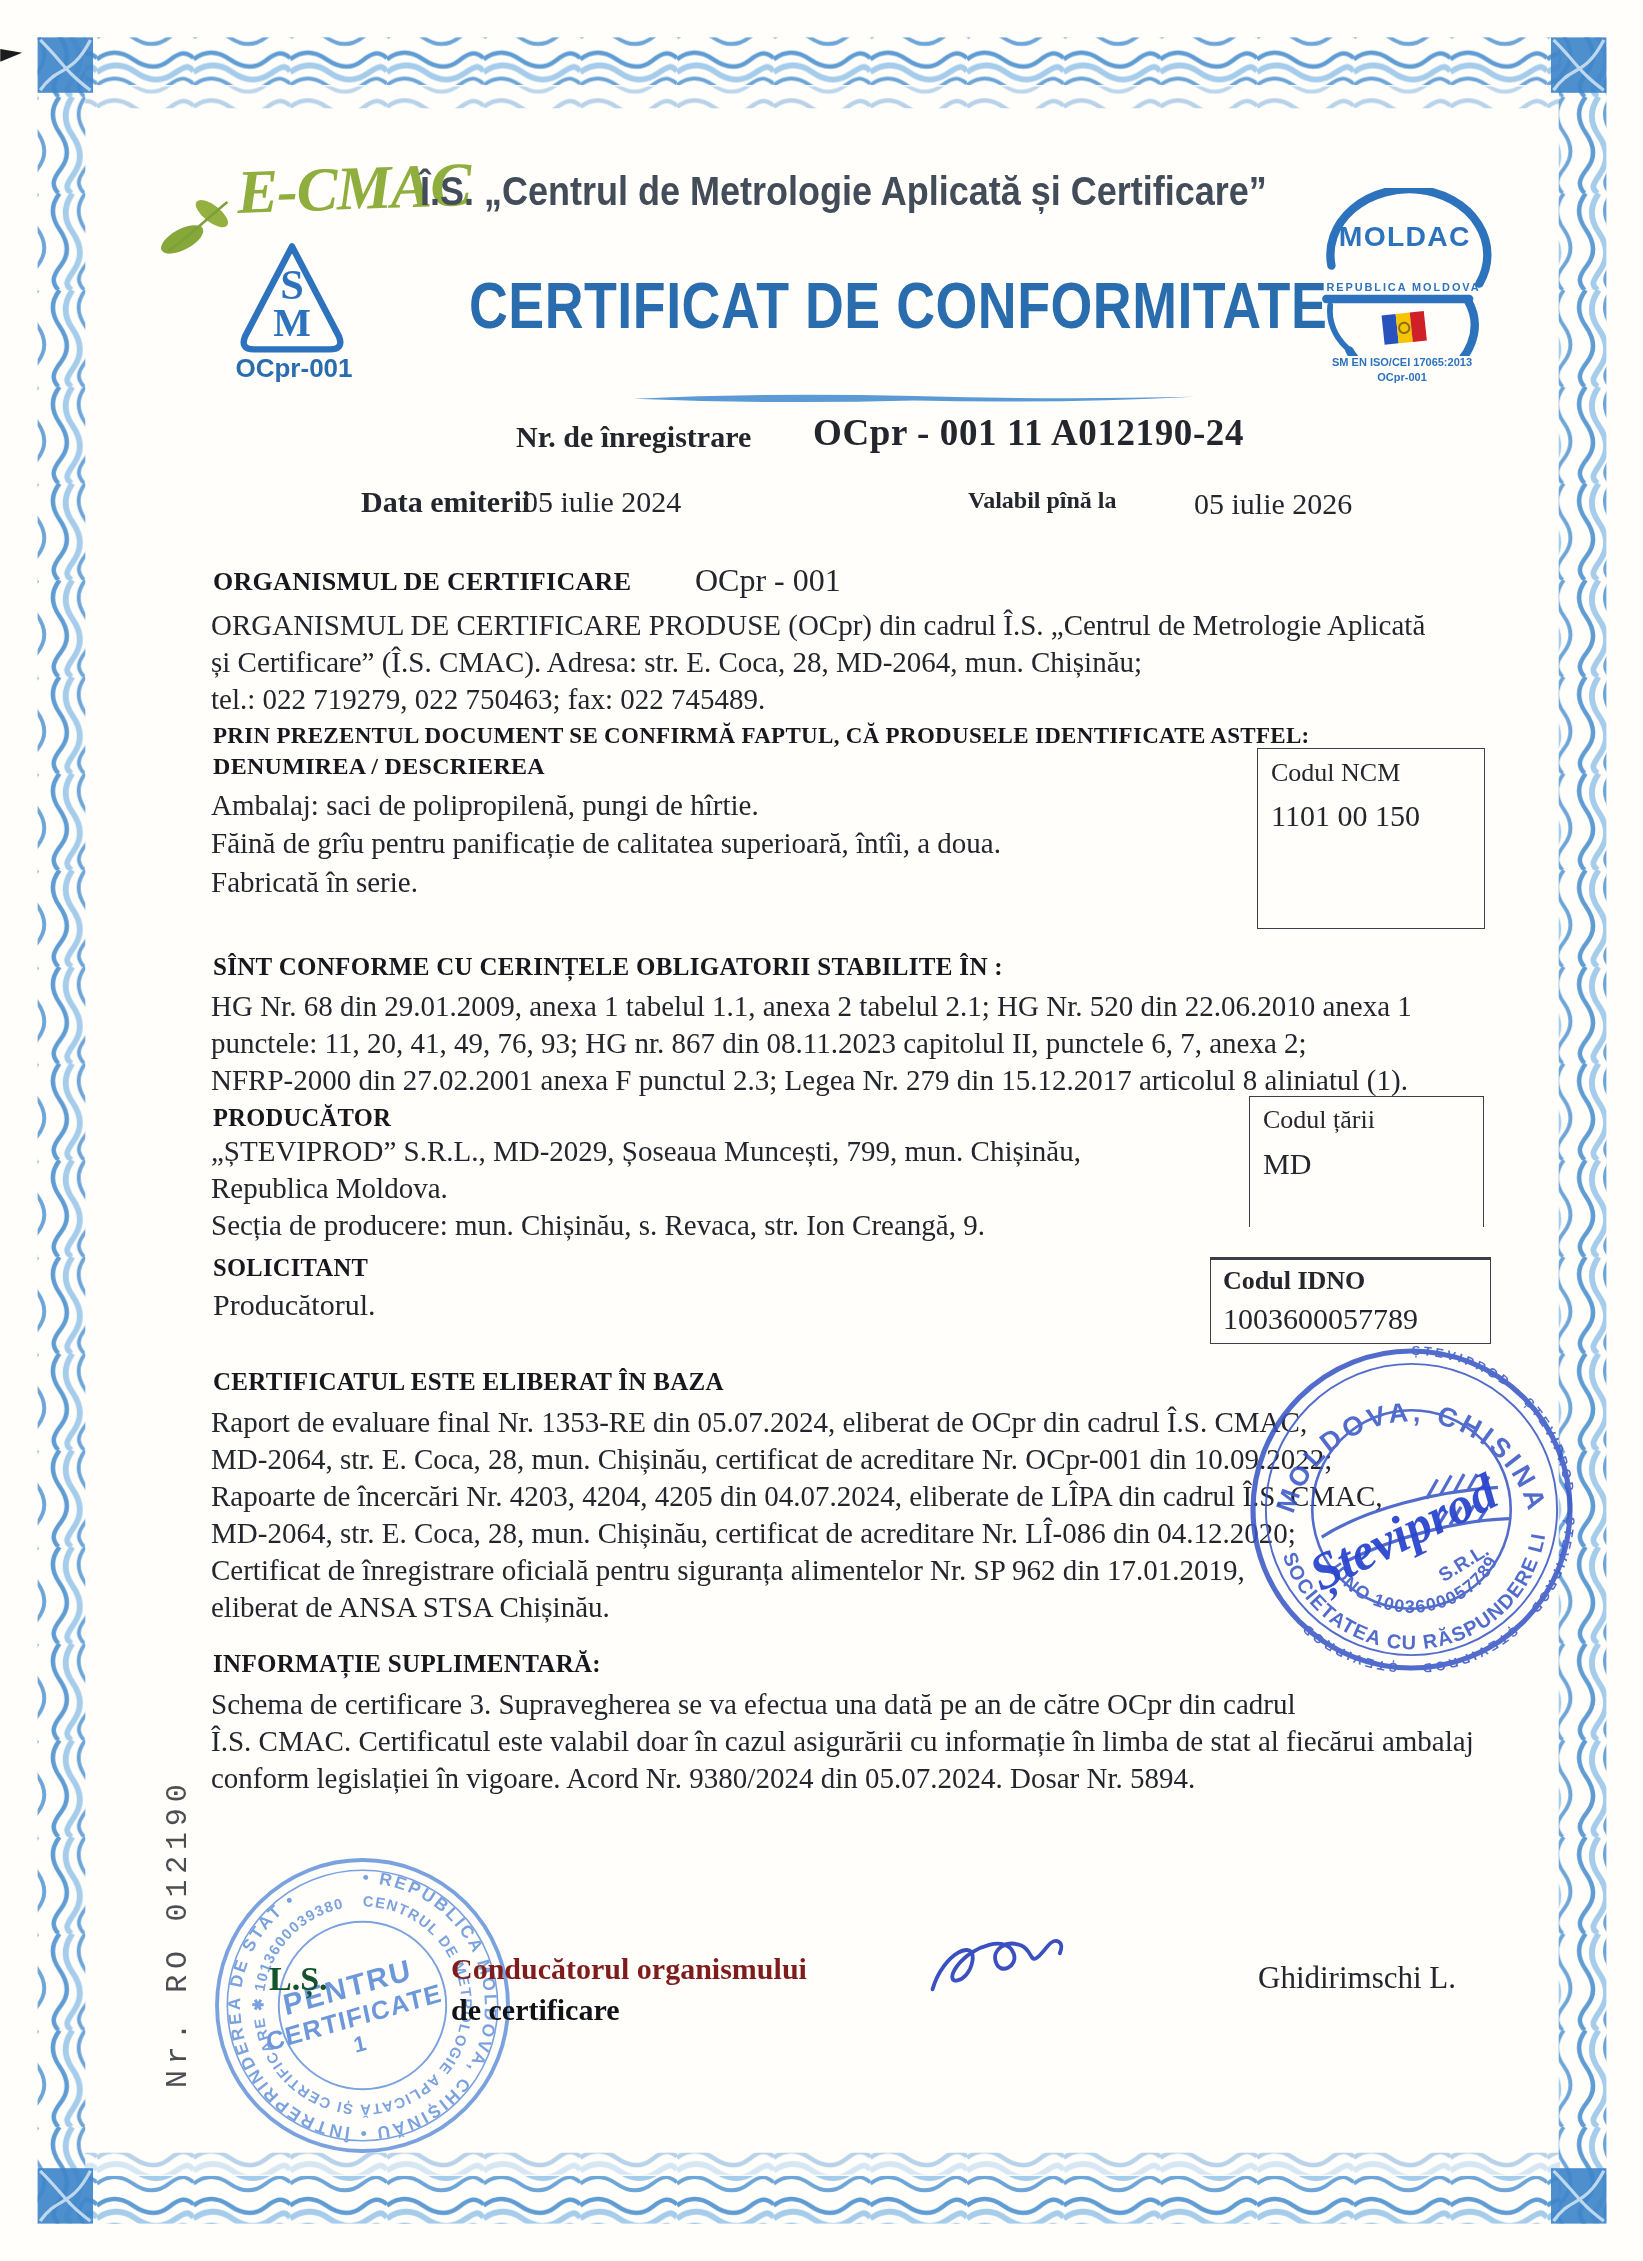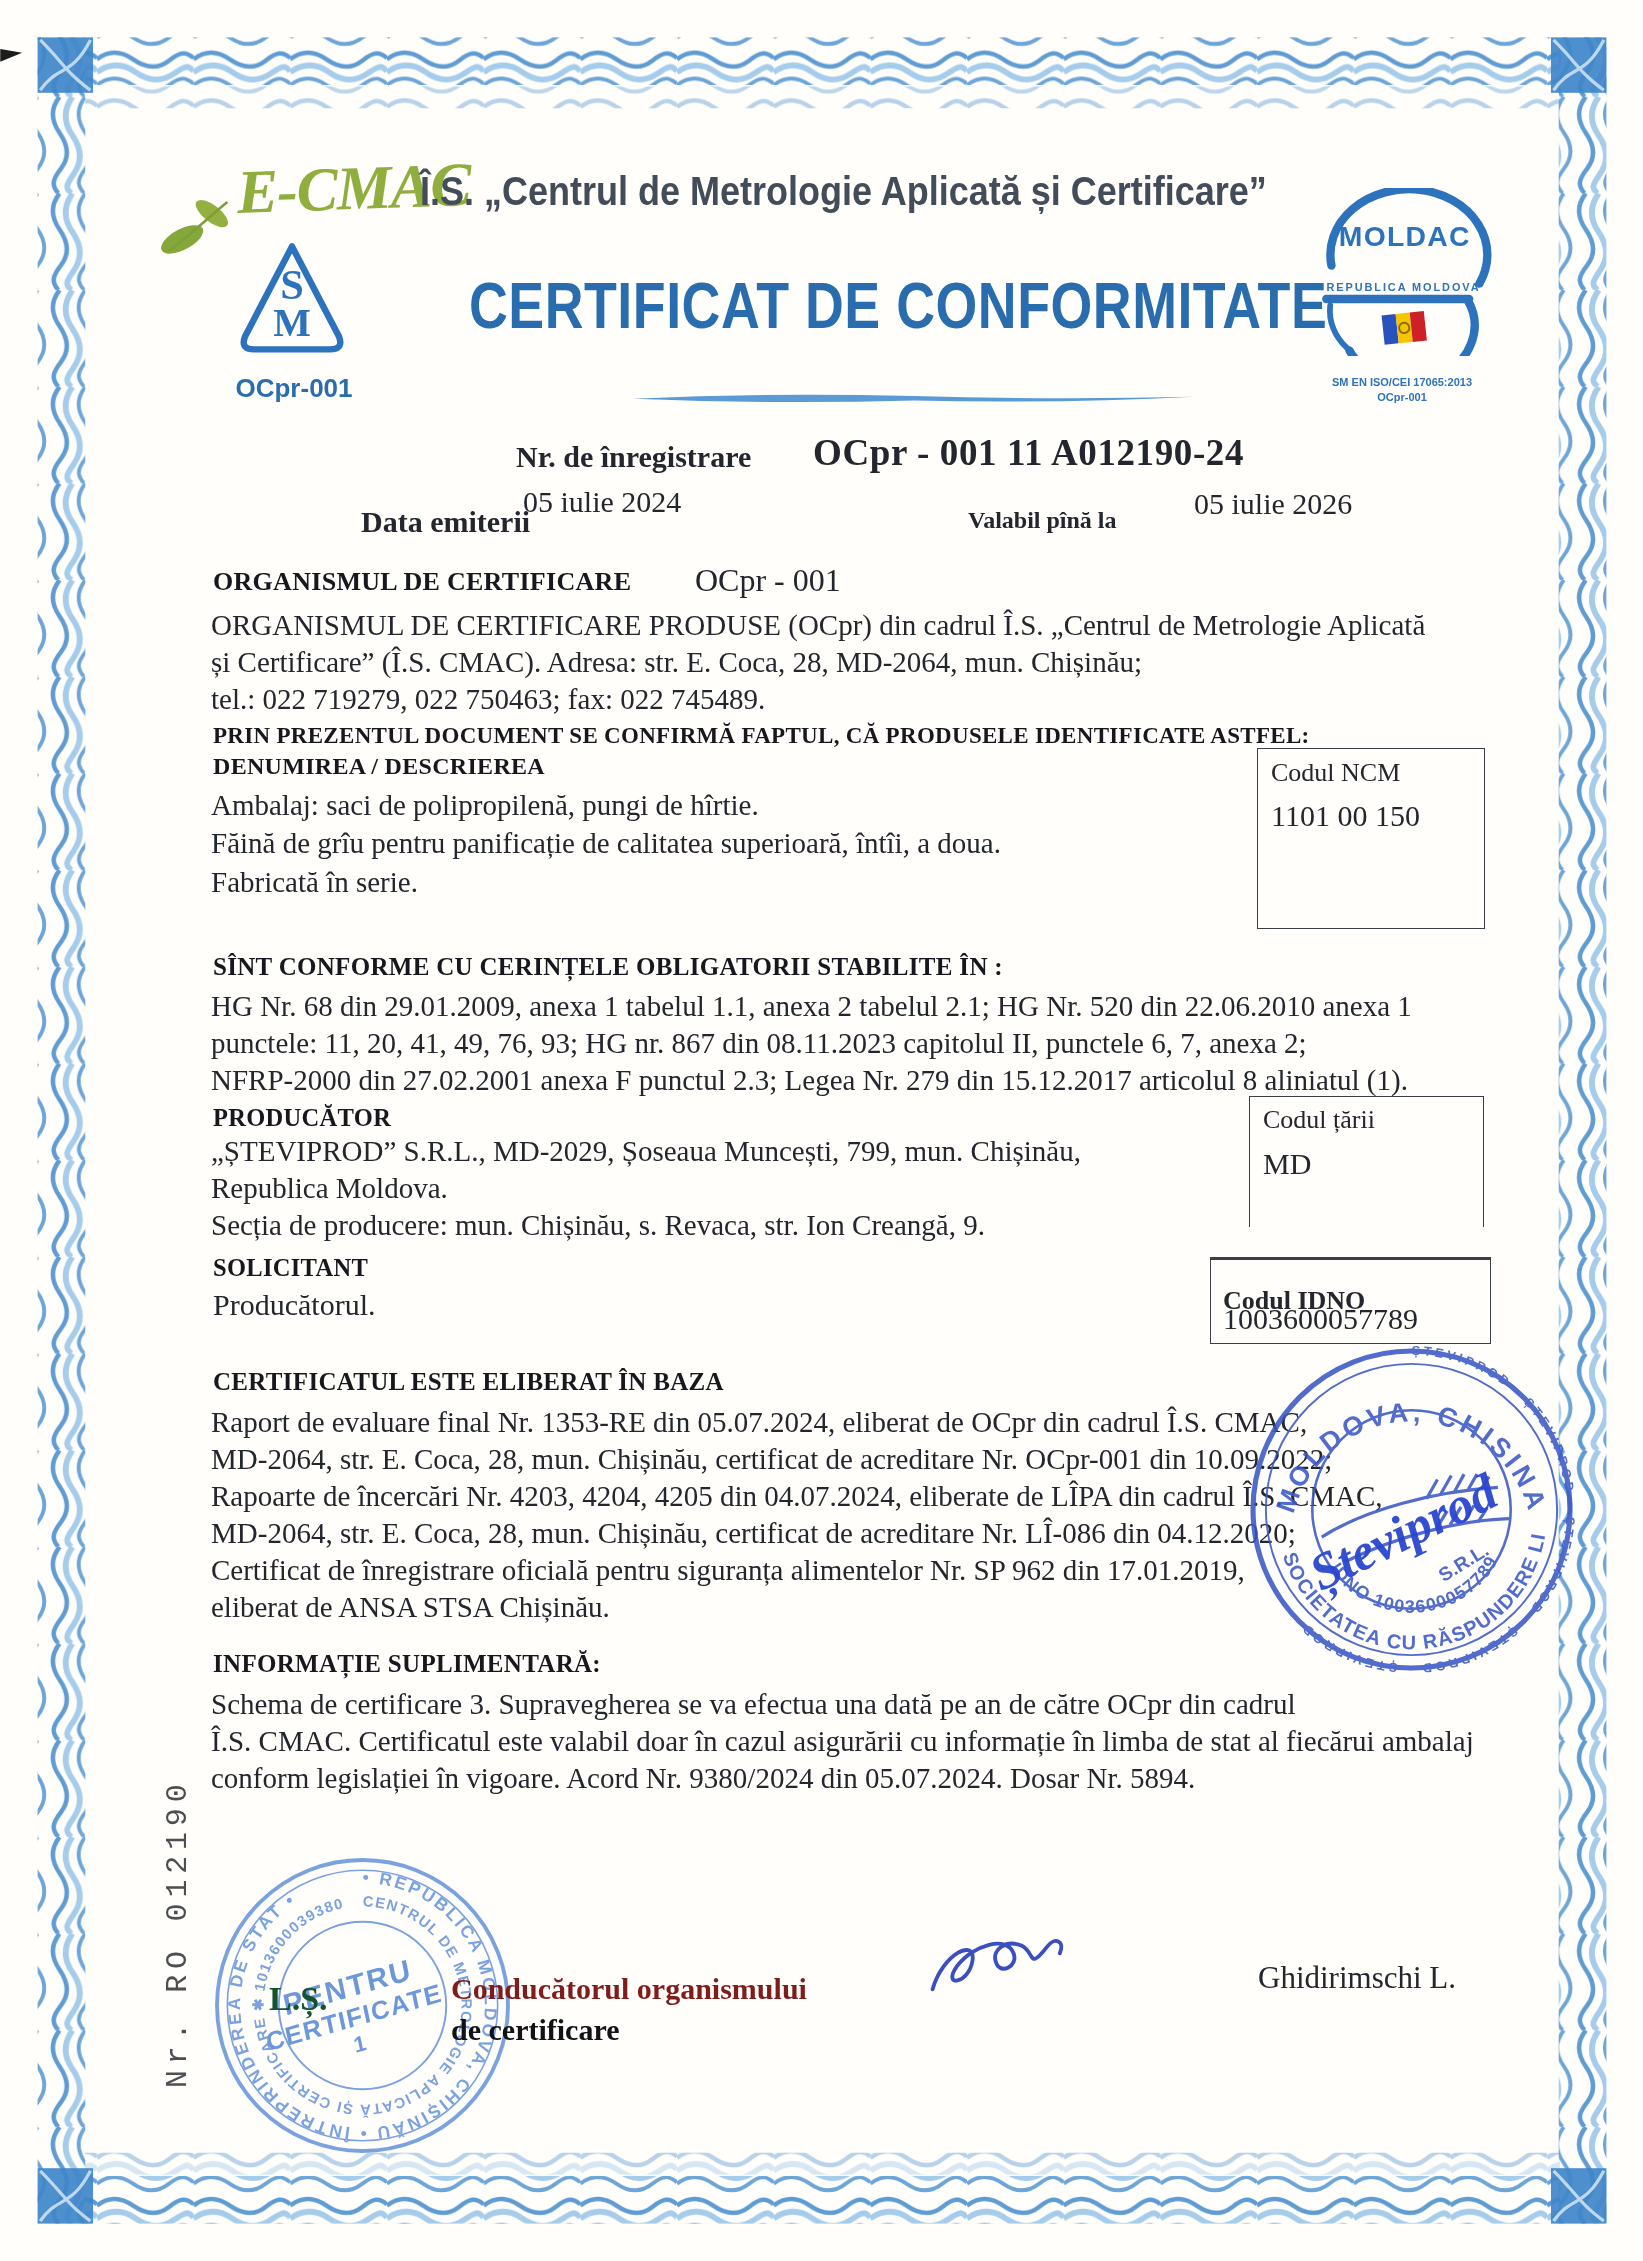--- a/index.html
+++ b/index.html
@@ -1,21 +1,21 @@
 <!DOCTYPE html>
 <html style="font-size:10.3px"><head>
 <meta charset="utf-8">
 <style>
   html,body{margin:0;padding:0;background:#e8e8e8;}
   #page{position:relative;width:1644px;height:2261px;background:#fffefb;overflow:hidden;
         font-family:"Liberation Serif",serif;color:#23262c;}
   .abs{position:absolute;}
   .serif{font-family:"Liberation Serif",serif;color:#23262c;}
   .sans{font-family:"Liberation Sans",sans-serif;}
-  .b{font-weight:bold;margin-top:20px;}
+  .b{font-weight:bold;}
   .nw{white-space:nowrap;}
   .h{font-family:"Liberation Serif",serif;font-weight:bold;color:#16181d;
      font-size:24.5px;letter-spacing:0.3px;white-space:nowrap;}
   .lines div{font-size:29px;line-height:37px;white-space:nowrap;}
   .box{border:1.9px solid #3a3f48;background:transparent;}
   .boxlabel{font-size:26px;white-space:nowrap;}
   .boxval{font-size:30px;white-space:nowrap;}
   .stamp{pointer-events:none;}
   #title{font-family:"Liberation Sans",sans-serif;font-weight:bold;font-size:64px;
          color:#2a6dae;transform:scaleX(0.84);transform-origin:left top;letter-spacing:0.6px;white-space:nowrap;}

